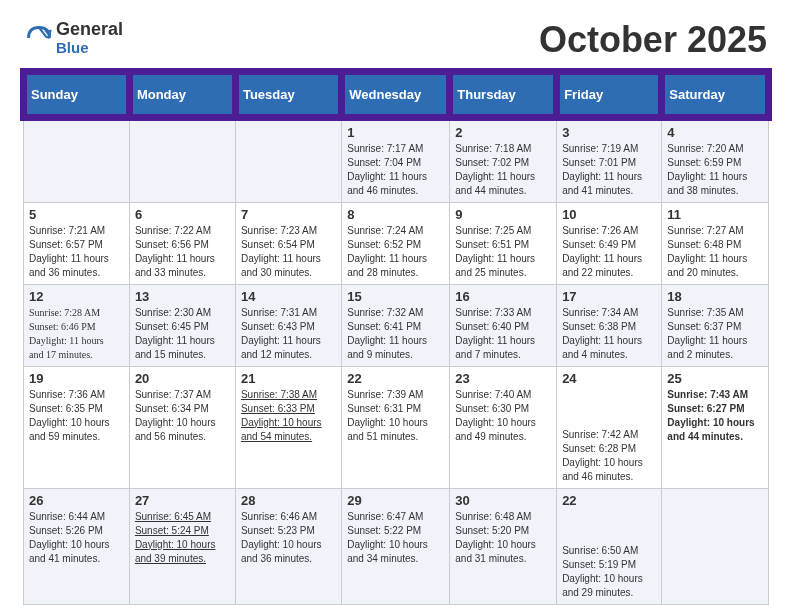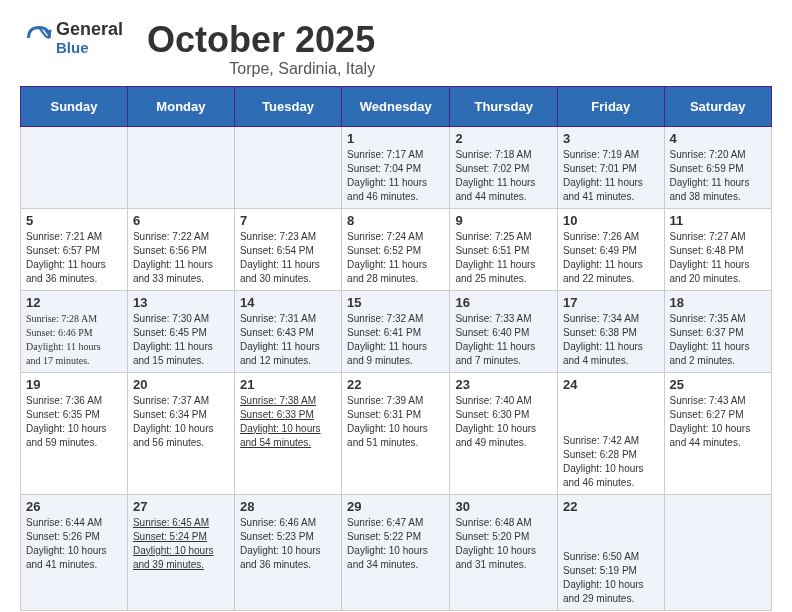--- a/index.html
+++ b/index.html
@@ -5,21 +5,21 @@
     * { box-sizing: border-box; margin: 0; padding: 0; }
     body {
       font-family: Arial, sans-serif;
       background: #fff;
       width: 792px;
       min-height: 612px;
       padding: 10px;
     }
     .header {
       display: flex;
-      justify-content: flex-start;
+      justify-content: space-between;
       align-items: flex-start;
       padding: 10px 15px 8px 15px;
     }
     .logo {
       display: flex;
       align-items: center;
     }
     .logo-text {
       display: flex;
       flex-direction: column;
@@ -60,22 +60,22 @@
       margin: 0 10px;
       width: calc(100% - 20px);
       margin-left: 10px;
     }
     .calendar th {
       background-color: #2e6db4;
       color: #fff;
       font-size: 13px;
       font-weight: bold;
       padding: 12px 4px;
-      text-align: center;
-      border: 1px solid #4c1d95;
+      text-align: left;
+      border: 7px solid #4c1d95;
     }
     .calendar td {
       vertical-align: top;
       border: 1px solid #ccc;
       padding: 4px 5px;
       font-size: 10.5px;
       color: #333;
       width: 110px;
       min-height: 80px;
       background: #fff;
@@ -111,21 +111,20 @@
       <path d="M20 5 L30 18 L35 20" stroke="#2e6db4" stroke-width="3" fill="none"></path>
       <polygon points="28,10 38,8 36,20" fill="#2e6db4"></polygon>
     </svg>
     <div class="logo-text">
       <span class="logo-general">General</span>
       <span class="logo-blue">Blue</span>
     </div>
   </div>
   <div class="title-block">
     <div class="month-title">October 2025</div>
-    <div class="location">Torpe, Sardinia, Italy</div>
   </div>
 </div>
 
 <table class="calendar">
   <thead>
     <tr>
     <th>Sunday</th>
         <th>Monday</th>
         <th>Tuesday</th>
         <th>Wednesday</th>
@@ -222,21 +221,21 @@
       <tr class="row-shaded">
         <td>
           <span class="day-num">12</span>
           <div class="day-info" style="white-space: pre-line; font-family: Liberation Serif, serif;">Sunrise: 7:28 AM
 Sunset: 6:46 PM
 Daylight: 11 hours
 and 17 minutes.</div>
         </td>
         <td>
           <span class="day-num">13</span>
-          <div class="day-info" style="white-space: pre-line;">Sunrise: 7:30 AM
+          <div class="day-info" style="white-space: pre-line;">Sunrise: 2:30 AM
 Sunset: 6:45 PM
 Daylight: 11 hours
 and 15 minutes.</div>
         </td>
         <td>
           <span class="day-num">14</span>
           <div class="day-info" style="white-space: pre-line;">Sunrise: 7:31 AM
 Sunset: 6:43 PM
 Daylight: 11 hours
 and 12 minutes.</div>
@@ -308,21 +307,21 @@
         </td>
         <td>
           <span class="day-num">24</span>
           <div class="day-info" style="white-space: pre-line; margin-top: 42px;">Sunrise: 7:42 AM
 Sunset: 6:28 PM
 Daylight: 10 hours
 and 46 minutes.</div>
         </td>
         <td>
           <span class="day-num">25</span>
-          <div class="day-info" style="white-space: pre-line;">Sunrise: 7:43 AM
+          <div class="day-info" style="white-space: pre-line; font-weight: bold;">Sunrise: 7:43 AM
 Sunset: 6:27 PM
 Daylight: 10 hours
 and 44 minutes.</div>
         </td>
       </tr>
       <tr class="row-shaded">
         <td>
           <span class="day-num">26</span>
           <div class="day-info" style="white-space: pre-line;">Sunrise: 6:44 AM
 Sunset: 5:26 PM

